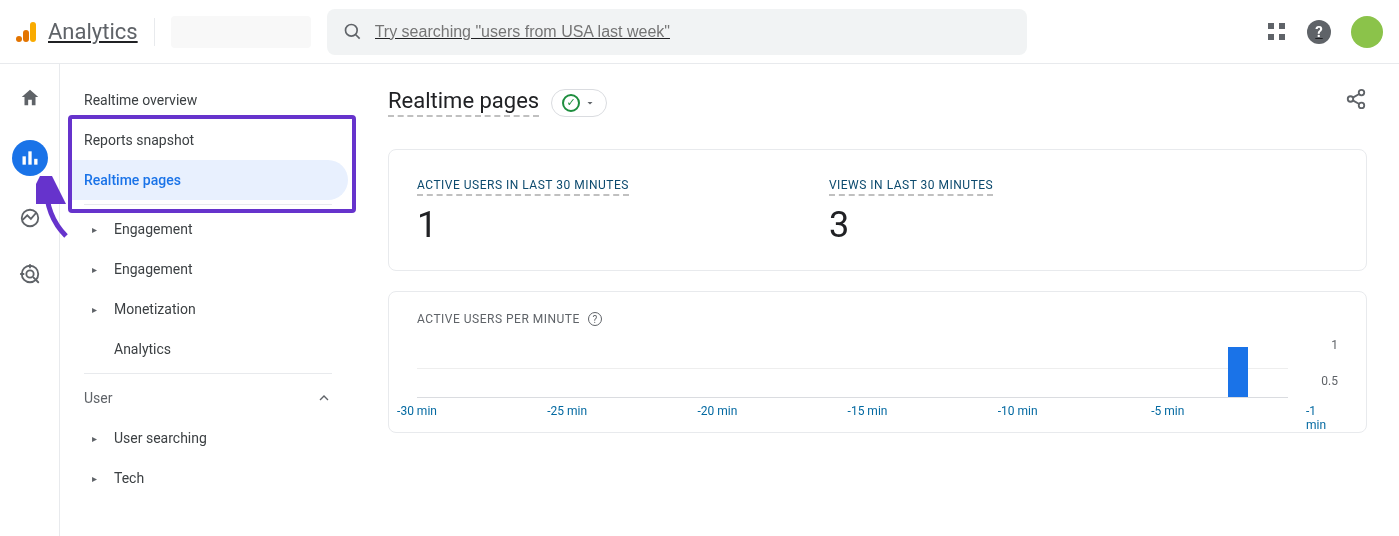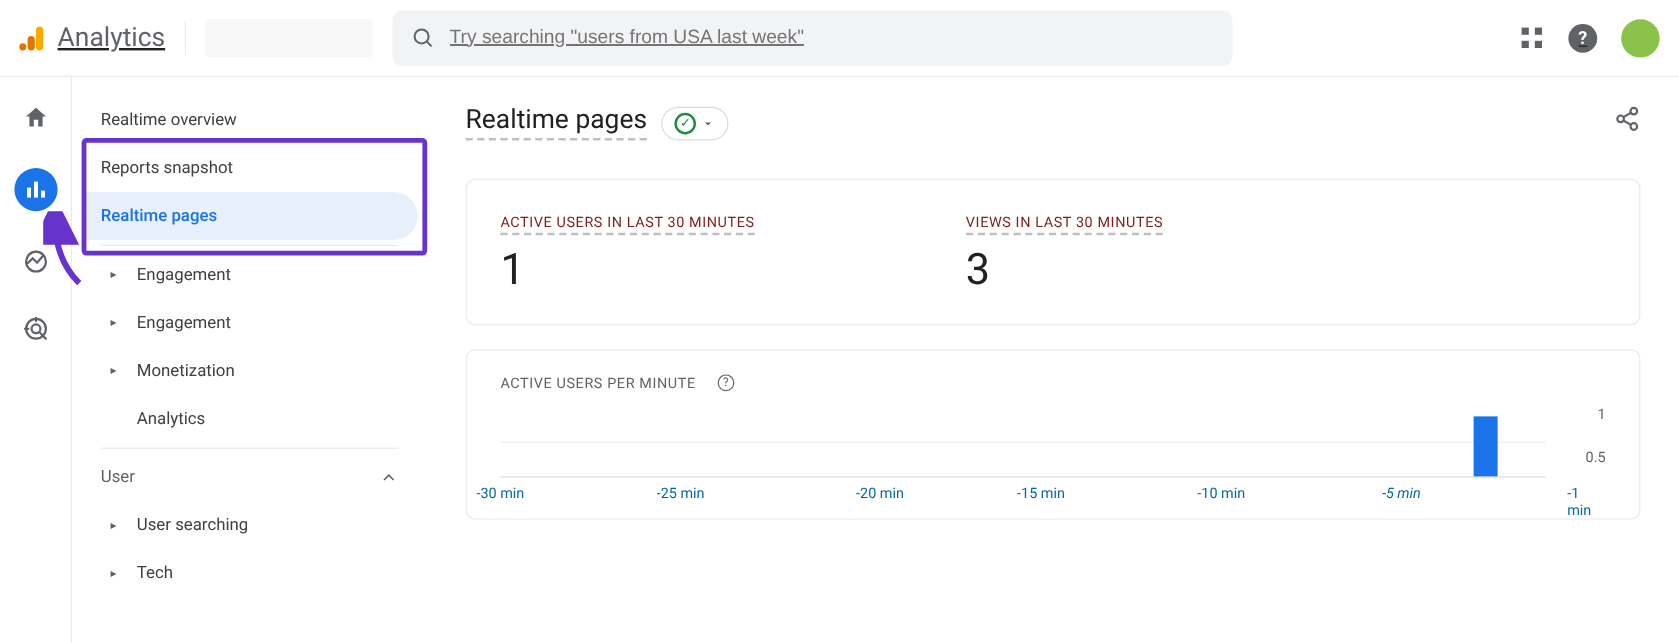--- a/index.html
+++ b/index.html
@@ -167,36 +167,36 @@
     border: 1px solid #e8eaed;
     border-radius: 8px;
     padding: 24px 28px;
     display: flex;
     gap: 80px;
     margin-bottom: 20px;
   }
   .stat-block { flex: 0 0 auto; }
   .stat-label {
     font-size: 12px;
-    color: #7f1d1d;
+    color: #0c4a6e;
     letter-spacing: 0.5px;
     border-bottom: 2px dashed #c0c0c0;
     padding-bottom: 2px;
     display: inline-block;
     margin-bottom: 8px;
   }
   .stat-value { font-size: 36px; color: #202124; font-weight: 400; }
-  .stat-block:nth-child(2) { margin-left: 96px; }
+  .stat-block:nth-child(2) { margin-left: 120px; }
 
   .chart-card {
     border: 1px solid #e8eaed;
     border-radius: 8px;
     padding: 20px 28px 12px;
   }
-  .chart-header { display: flex; align-items: center; gap: 18px; margin-bottom: 12px; }
+  .chart-header { display: flex; align-items: center; gap: 8px; margin-bottom: 12px; }
   .chart-title {
     font-size: 12px;
     color: #5f6368;
     letter-spacing: 0.5px;
   }
   .help-q {
     width: 14px; height: 14px; border: 1.5px solid #5f6368; border-radius: 50%;
     display: flex; align-items: center; justify-content: center; color: #5f6368;
     font-size: 10px;
   }
@@ -384,24 +384,24 @@
           </div>
         <div class="chart-yaxis">
           <span>1</span>
           <span>0.5</span>
         </div>
       </div>
       <div class="chart-xaxis">
         <div class="chart-xaxis-inner" id="chart-xaxis">
             <span class="xlabel" style="left: 0%;">-30 min</span>
             <span class="xlabel" style="left: 17.2414%;">-25 min</span>
-            <span class="xlabel" style="left: 34.4828%; margin-left: 16px;">-20 min</span>
+            <span class="xlabel" style="left: 34.4828%;">-20 min</span>
             <span class="xlabel" style="left: 51.7241%;">-15 min</span>
             <span class="xlabel" style="left: 68.9655%;">-10 min</span>
-            <span class="xlabel" style="left: 86.2069%; font-style: italic;">-5 min</span>
+            <span class="xlabel" style="left: 86.2069%;">-5 min</span>
             <span class="xlabel" style="left: 100%; margin-left: 28px;">-1 min</span>
           </div>
         <div style="width:50px"></div>
       </div>
     </div>
   </div>
 </div>
 
 <div class="highlight-box"></div>
 

